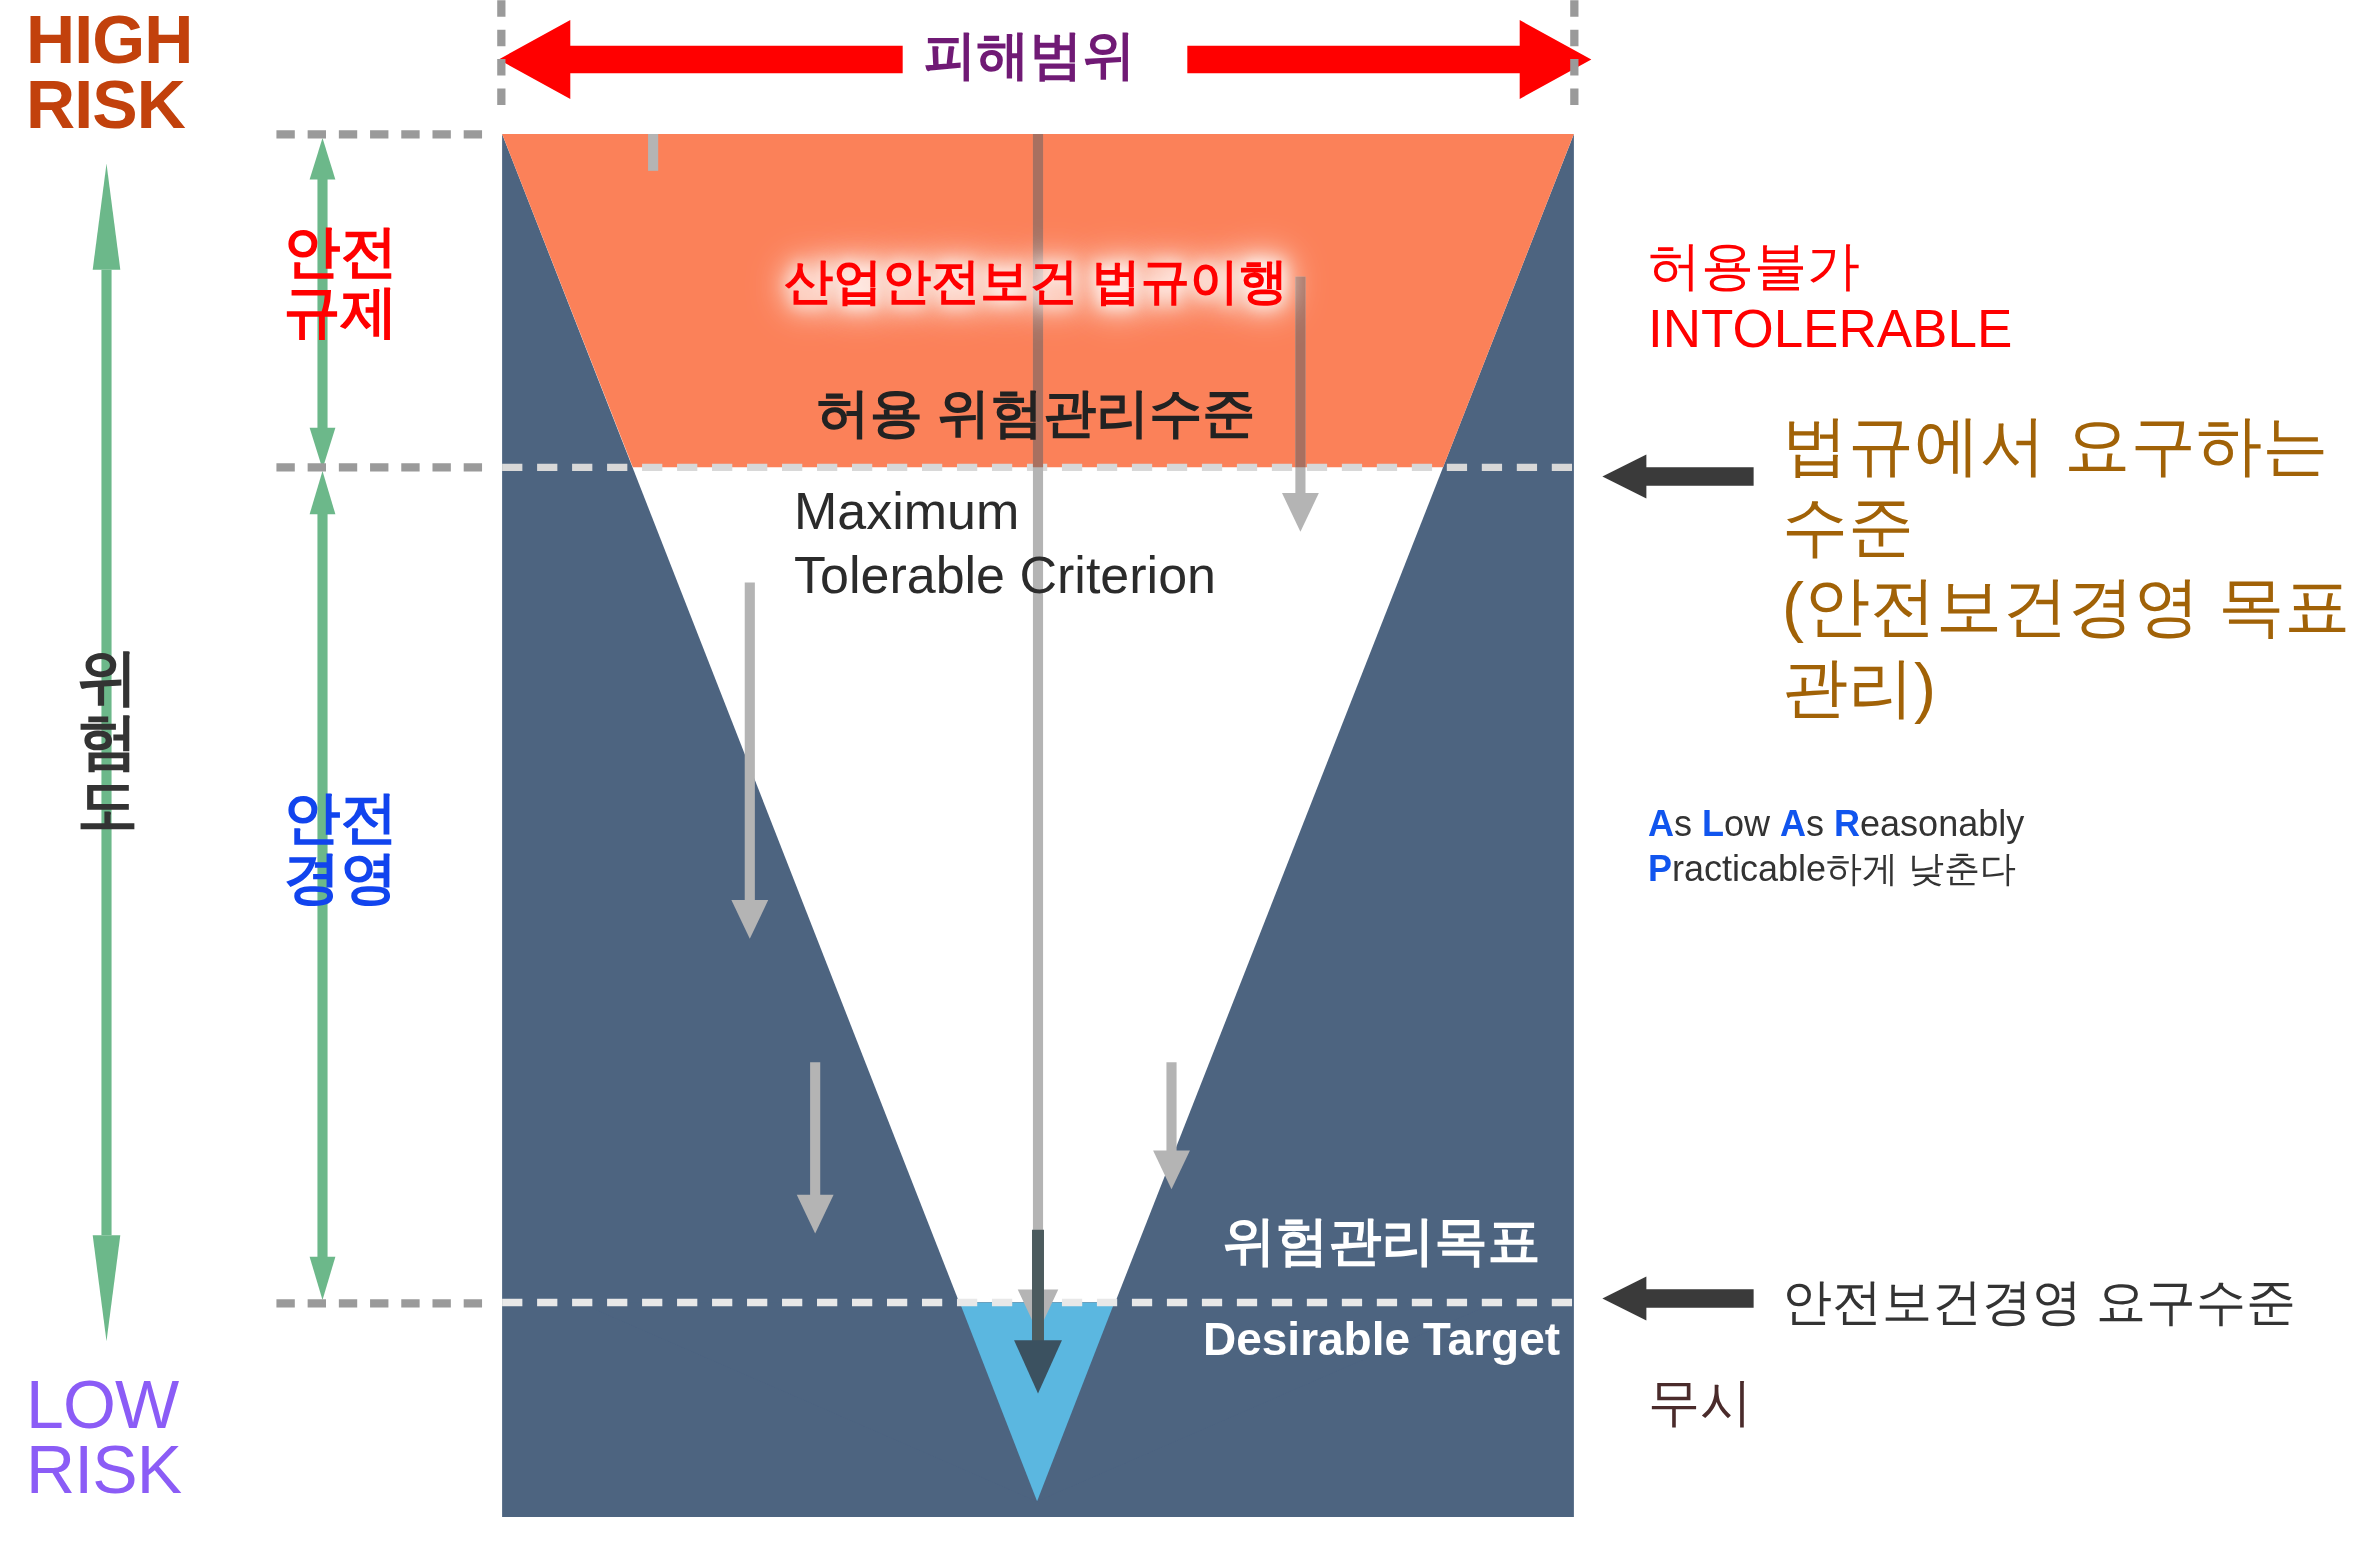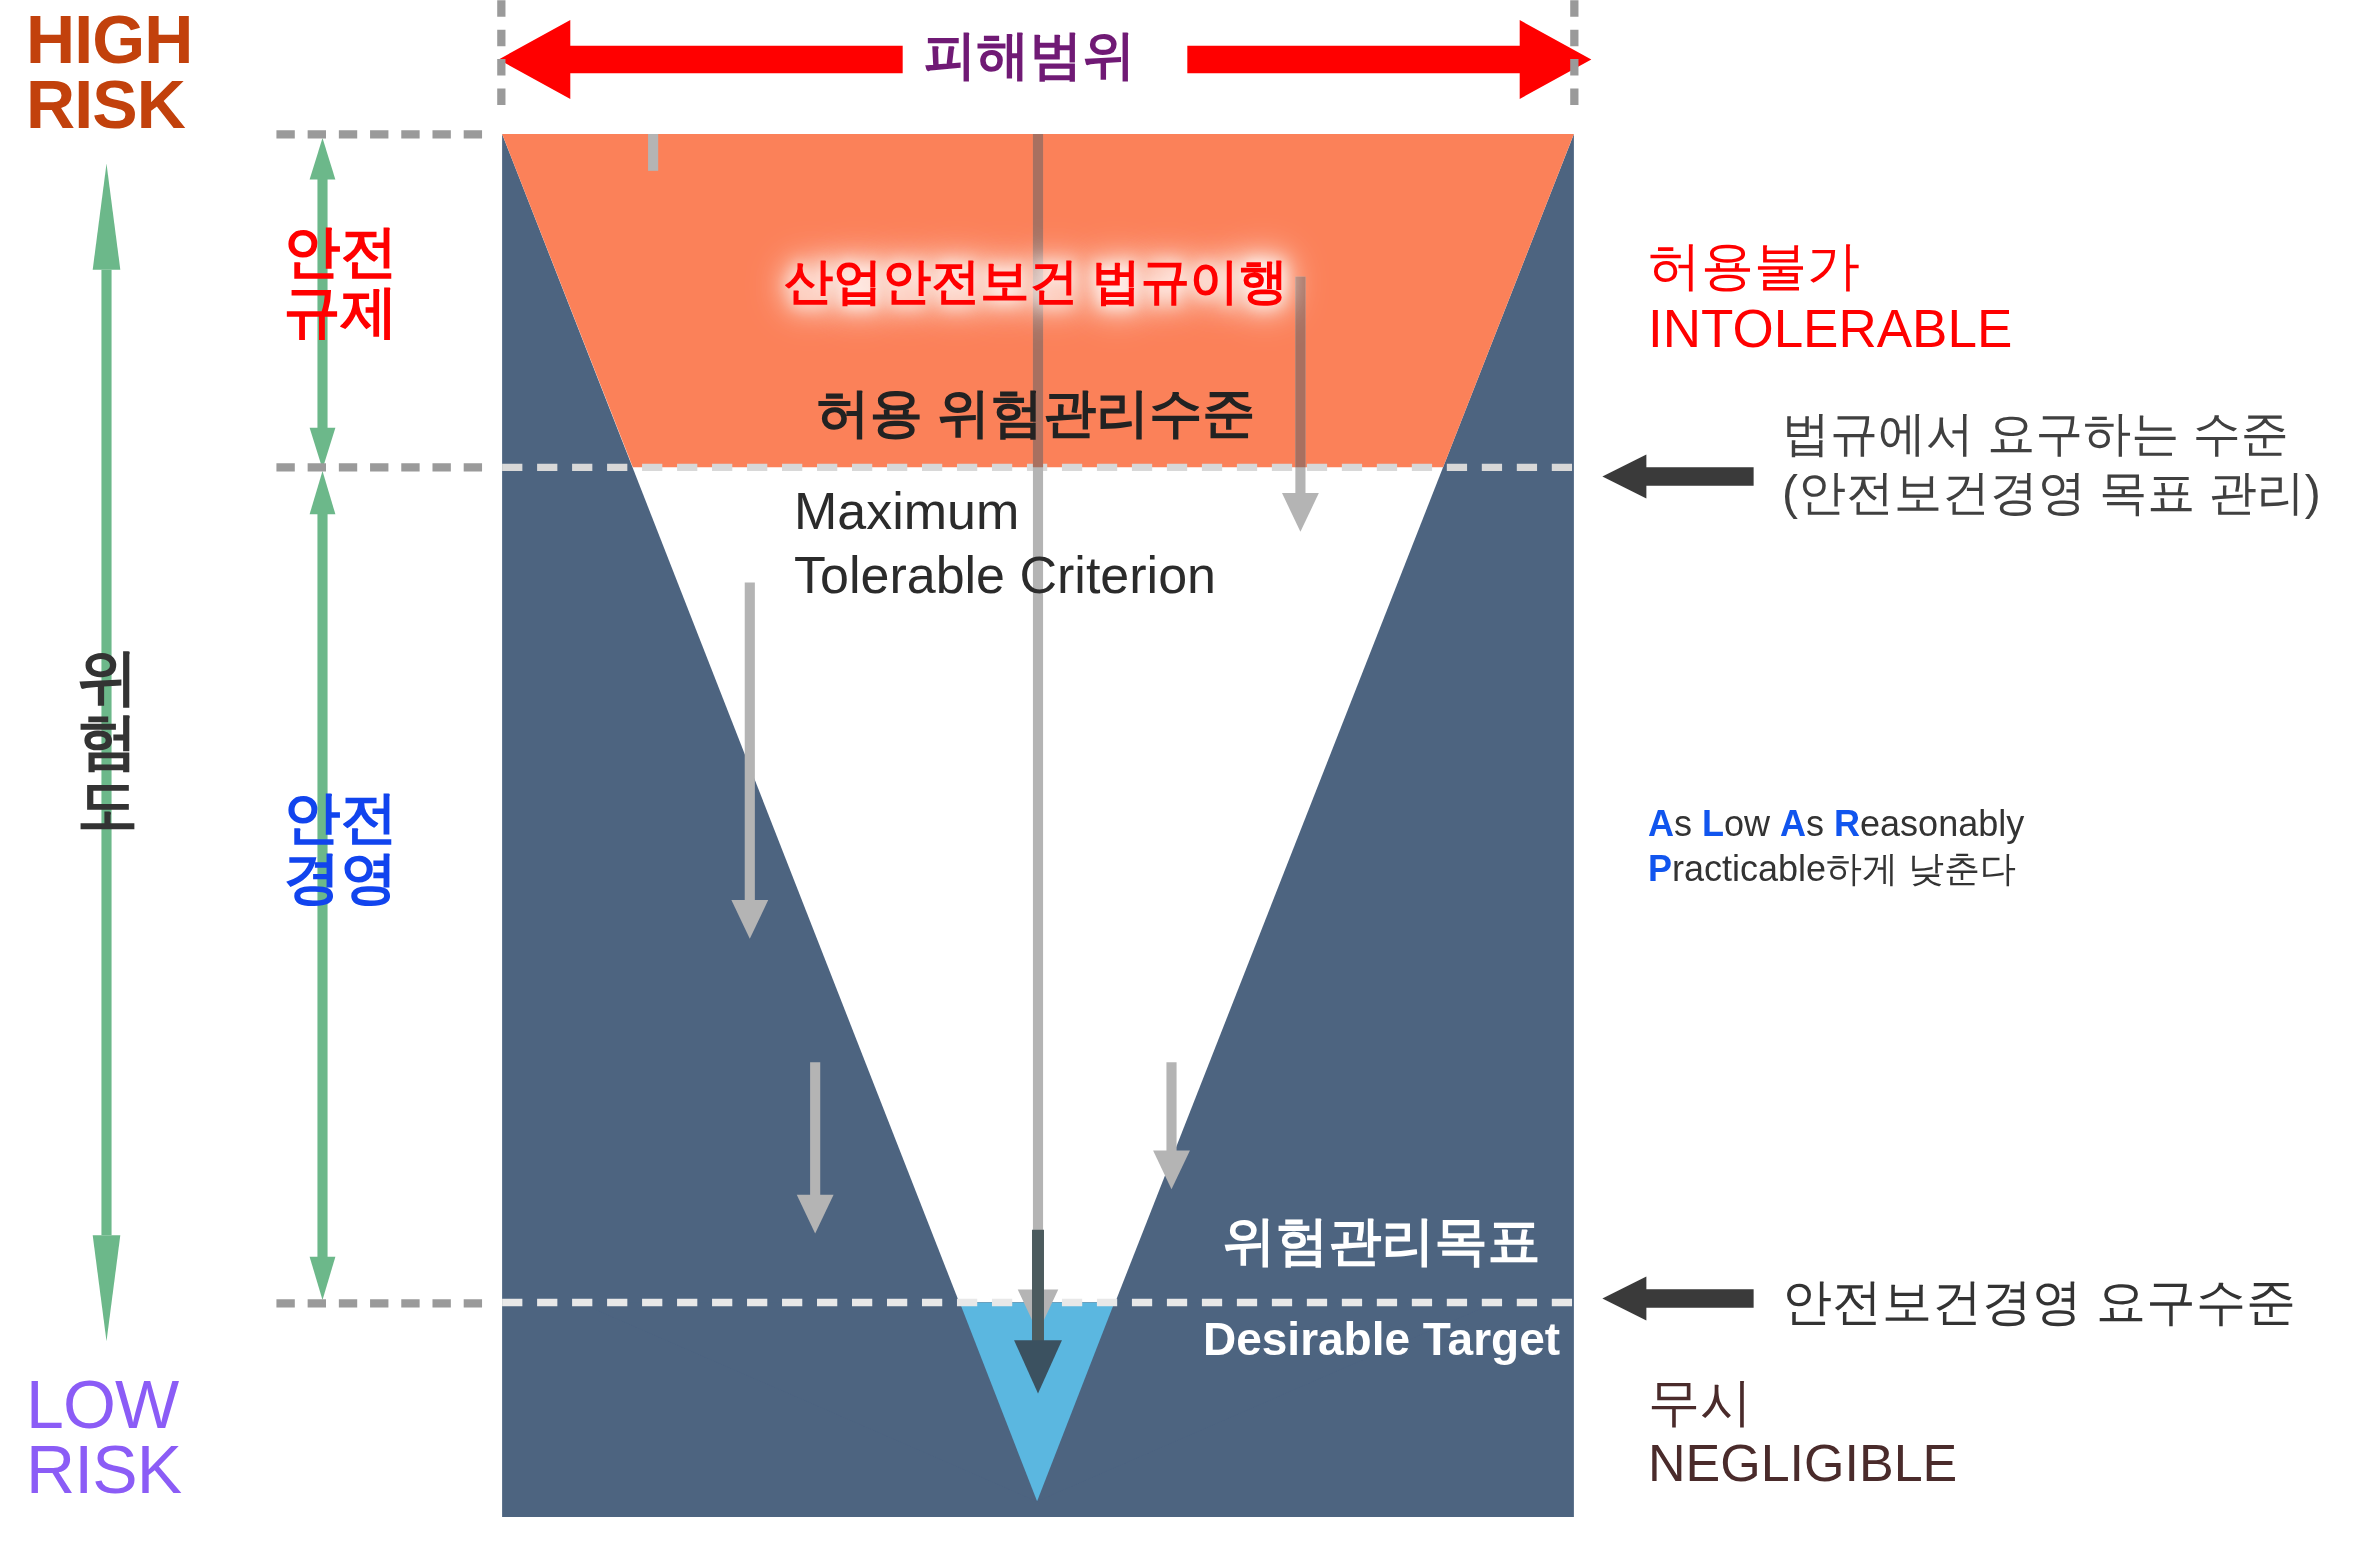--- a/index.html
+++ b/index.html
@@ -42,21 +42,21 @@
   }
   
   #funnel-box{left:502px;top:134px;width:1072px;height:1383px;}
   
   #intolerable{
     left:1648px;top:235px;width:589px;
     font-size:53px;color:#ff0000;line-height:1.18;font-weight:normal;
   }
   #legal-level{
     left:1782px;top:405px;width:589px;
-    font-size:48px;color:#404040;line-height:1.22;
+    font-size:66px;color:#a16207;line-height:1.22;
   }
   #alarp{
     left:1648px;top:801px;width:663px;
     font-size:36px;color:#333333;line-height:1.26;
   }
   #alarp b{color:#1155ee;font-weight:bold;}
   #mgmt-level{
     left:1782px;top:1269px;width:608px;
     font-size:50px;color:#333333;
   }
@@ -247,15 +247,14 @@
   </div>
 </div>
 
 <svg class="abs" style="left:1602px;top:1271px;width:152px;height:55px;" viewBox="0 0 165 60">
   <path d="M0,30 L48,6 L48,20 L165,20 L165,40 L48,40 L48,54 Z" fill="#3a3a3a"></path>
 </svg>
 <div class="abs" id="mgmt-level">안전보건경영 요구수준</div>
 
 <div class="abs" id="negligible">
   <div>무시</div>
-  <div>NEGLIGIBLE</div>
 </div>
 
 
 </body></html>

